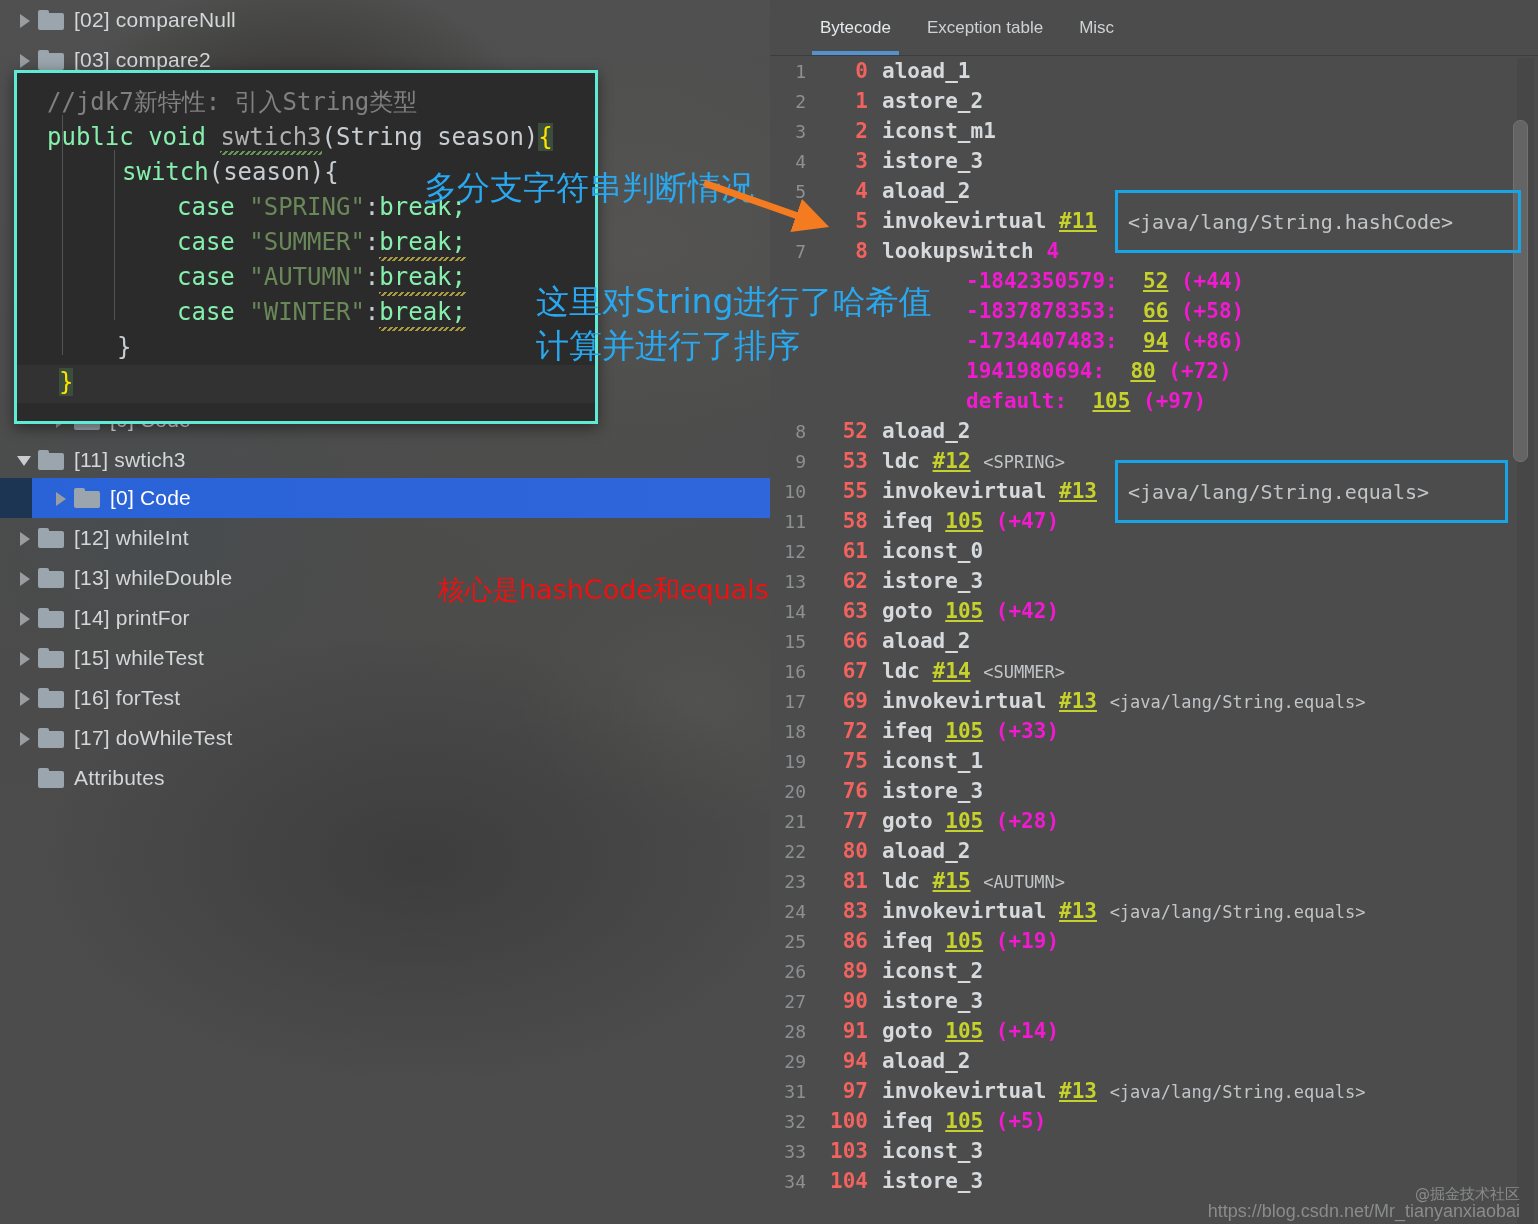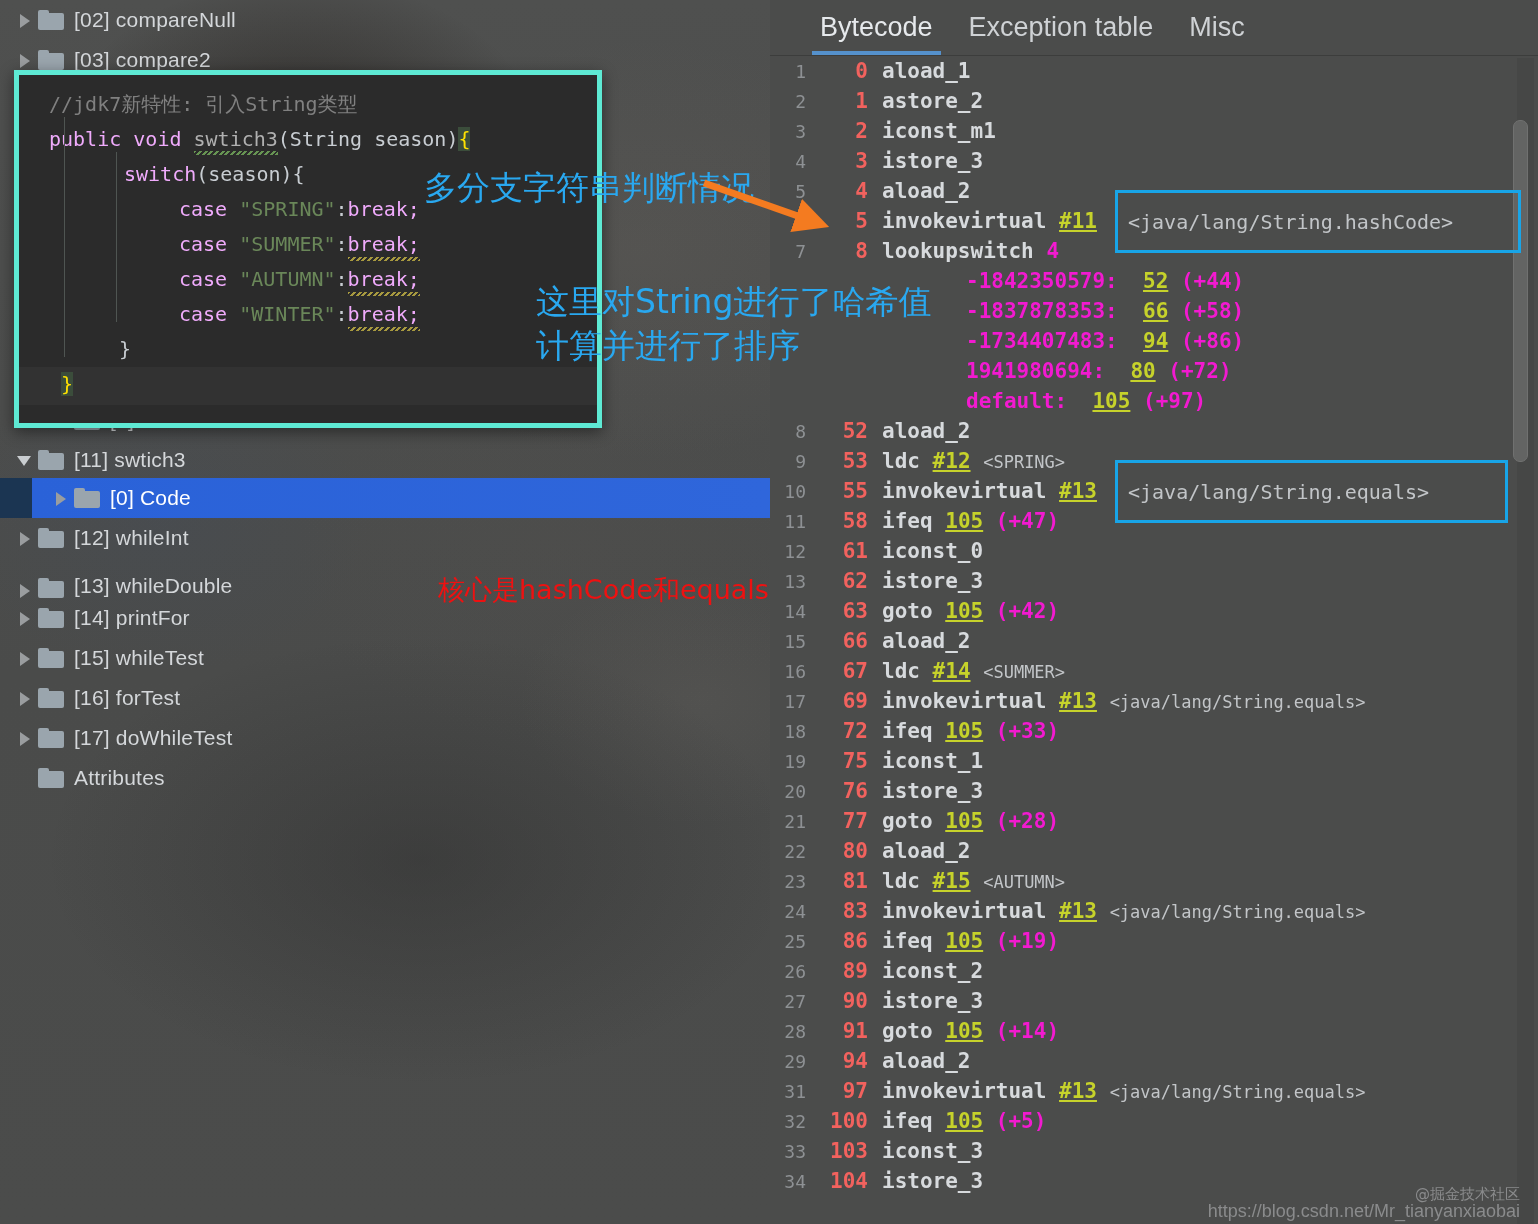--- a/index.html
+++ b/index.html
@@ -107,35 +107,35 @@
   .tree-row.selected .folder::before,
   .tree-row.selected .folder::after { background: #9aa5ad; }
 
   
   #code-popup {
     position: absolute;
     left: 14px; top: 70px;
     width: 578px;
     height: 348px;
     background: #2b2b2b;
-    border: 5px solid #5eead4;
+    border: 3px solid #5eead4;
     box-shadow: 0 4px 14px rgba(0,0,0,0.45);
     overflow: hidden;
     font-family: "DejaVu Sans Mono", monospace;
-    font-size: 20px;
+    font-size: 24px;
     line-height: 35px;
     z-index: 40;
   }
   #code-popup .code-body {
     padding: 12px 0 0 0;
     position: relative;
   }
   .cline { white-space: pre; height: 35px; padding-left: 30px; }
   .c-comment { color: #808080; }
-  .c-kw { color: #f0abfc; }
+  .c-kw { color: #86efac; }
   .c-method { color: #b0b0b0; border-bottom: 0; position: relative; }
   .c-plain { color: #c8cdd2; }
   .c-str { color: #6a8759; }
   .c-yellowbrace { color: #ffe200; background: #3b4d3b; }
   .wavy-green {
     position: relative;
   }
   .wavy-green::after {
     content: "";
     position: absolute;
@@ -200,21 +200,21 @@
     display: flex;
     align-items: center;
     border-bottom: 1px solid #3c3d3c;
   }
   .tab {
     position: relative;
     height: 55px;
     display: flex;
     align-items: center;
     padding: 0 18px;
-    font-size: 27px;
+    font-size: 17px;
     color: #cfd2d5;
     font-family: "Liberation Sans", sans-serif;
   }
   .tab.active { color: #e6e9ec; }
   .tab.active::after {
     content: "";
     position: absolute;
     left: 10px; right: 10px; bottom: 0;
     height: 4px;
     background: #5591cc;
@@ -356,21 +356,21 @@
         <span class="arrow right"></span>
         <span class="folder"></span>
         <span class="tree-label">[0] Code</span>
       </div>
       <div class="tree-row" style="top: 518px;">
         <div style="width: 10px; flex: 0 0 auto;"></div>
         <span class="arrow right"></span>
         <span class="folder"></span>
         <span class="tree-label">[12] whileInt</span>
       </div>
-      <div class="tree-row" style="top: 558px; align-items: flex-end;">
+      <div class="tree-row" style="top: 558px;">
         <div style="width: 10px; flex: 0 0 auto;"></div>
         <span class="arrow right"></span>
         <span class="folder"></span>
         <span class="tree-label">[13] whileDouble</span>
       </div>
       <div class="tree-row" style="top: 598px;">
         <div style="width: 10px; flex: 0 0 auto;"></div>
         <span class="arrow right"></span>
         <span class="folder"></span>
         <span class="tree-label">[14] printFor</span>

